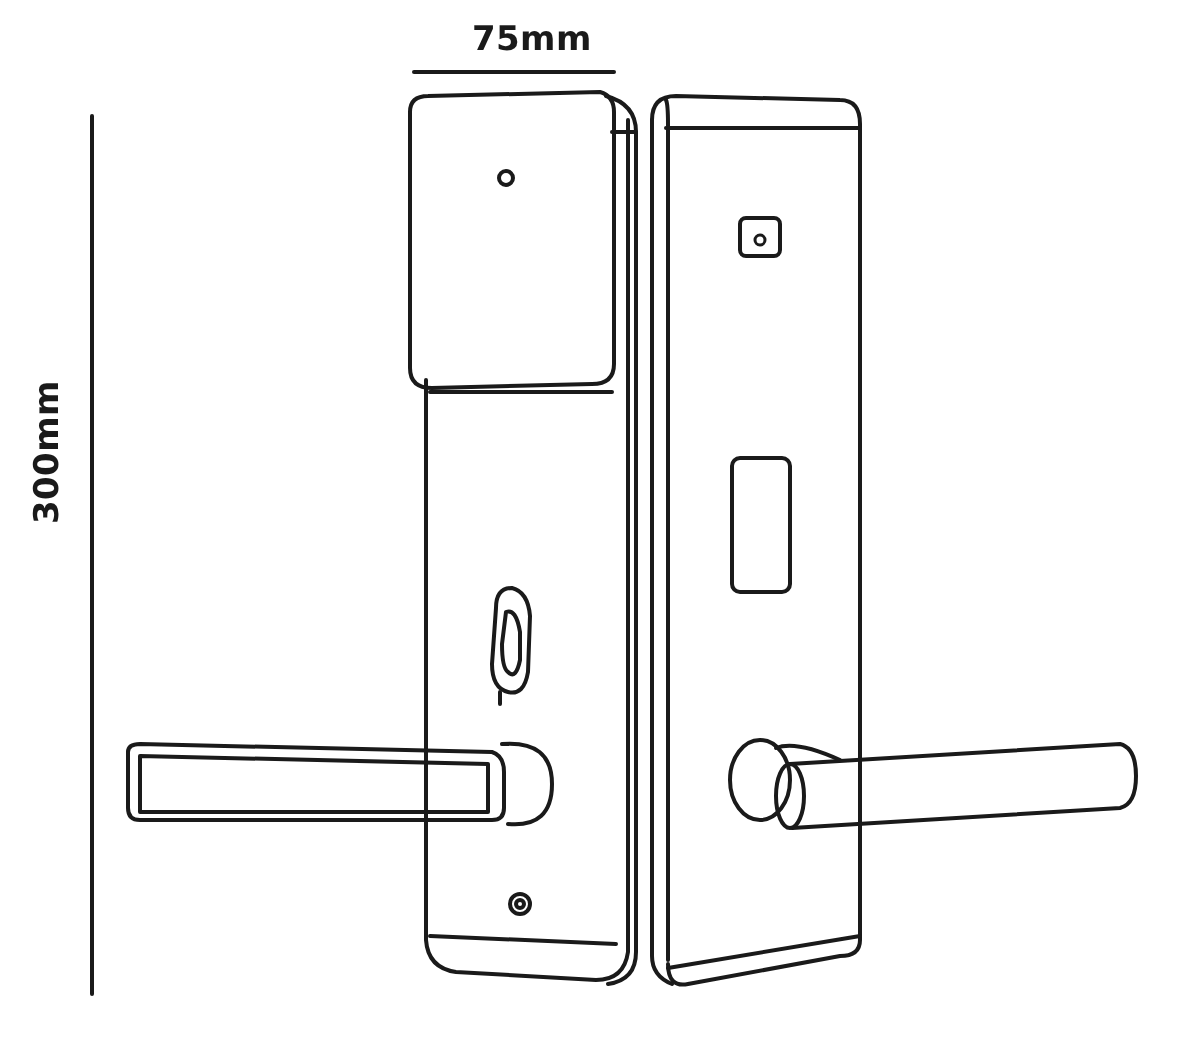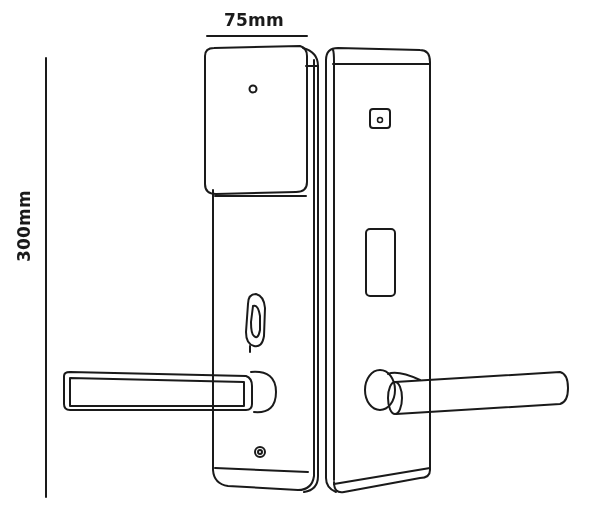--- a/index.html
+++ b/index.html
@@ -1,18 +1,18 @@
 <!DOCTYPE html>
 <html><head>
 <meta charset="utf-8">
 <style>
   html, body { margin: 0; padding: 0; background: #ffffff; }
   body { width: 600px; height: 522px; position: relative; overflow: hidden; font-family: "DejaVu Sans", sans-serif; }
   .dim-label { position: absolute; font-weight: bold; color: #1a1a1a; font-size: 17px; letter-spacing: 0.2px; }
-  #width-label { left: 224px; top: 10px; }
+  #width-label { left: 236px; top: 10px; }
   #height-label { left: 14px; top: 262px; transform: rotate(-90deg); transform-origin: 0 0; width: 80px; }
   svg { position: absolute; left: 0; top: 0; }
 </style>
 </head>
 <body>
 
 <div class="dim-label" id="width-label">75mm</div>
 <div class="dim-label" id="height-label">300mm</div>
 
 <svg width="600" height="522" viewBox="0 0 600 522">

